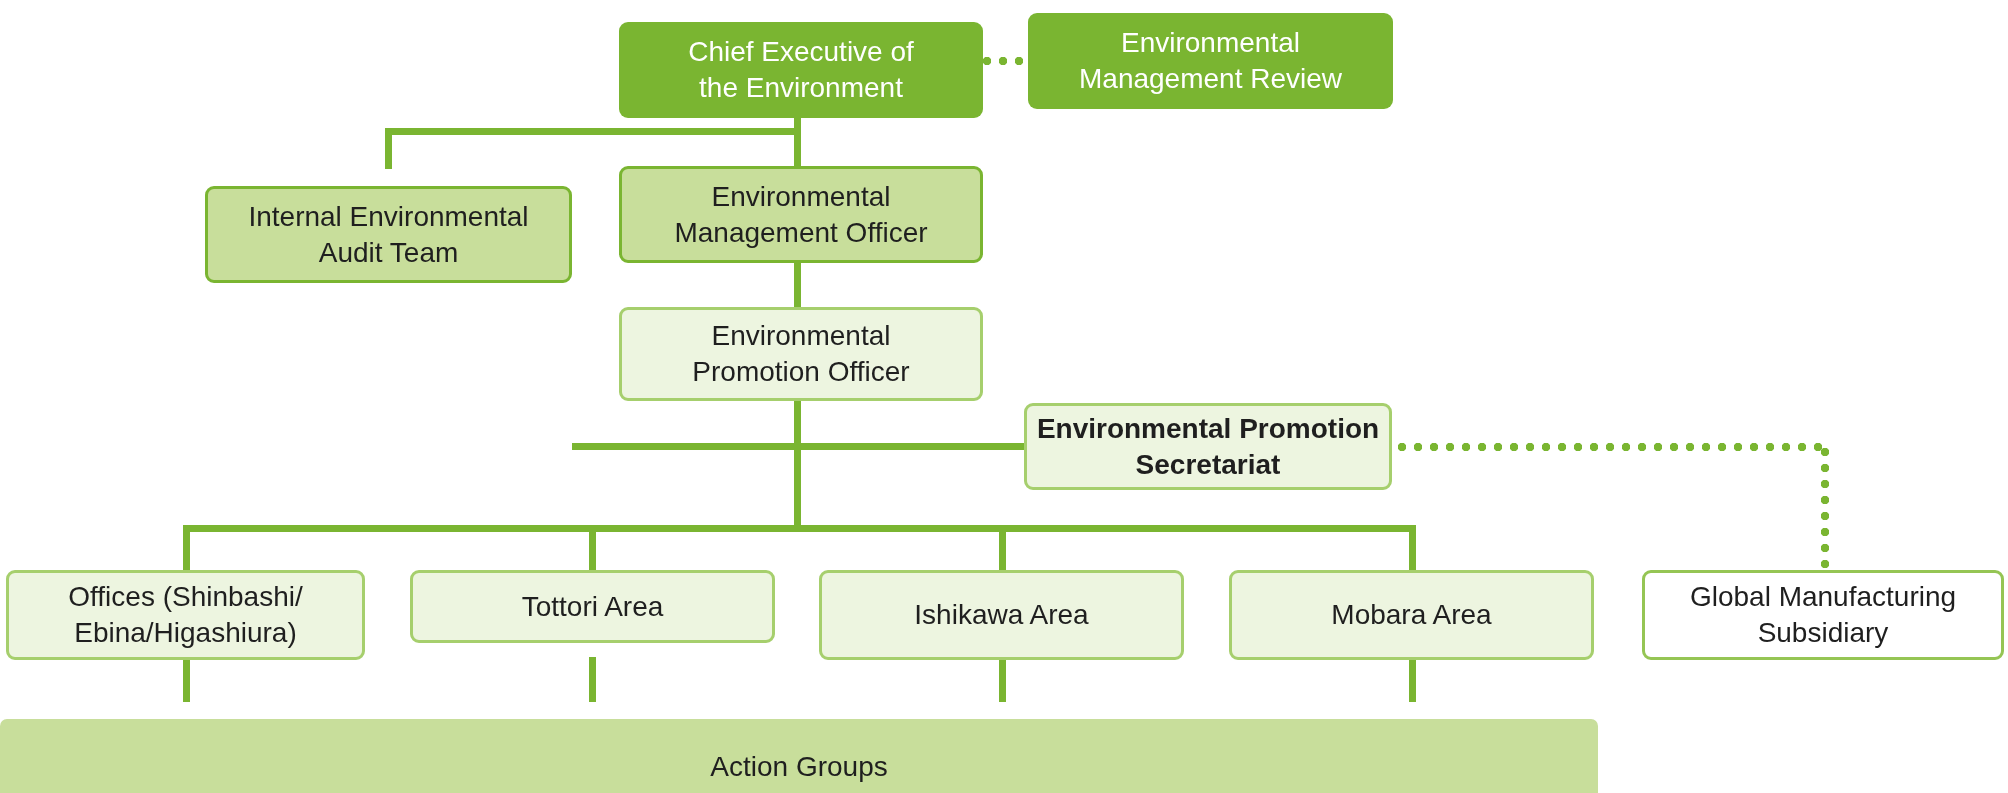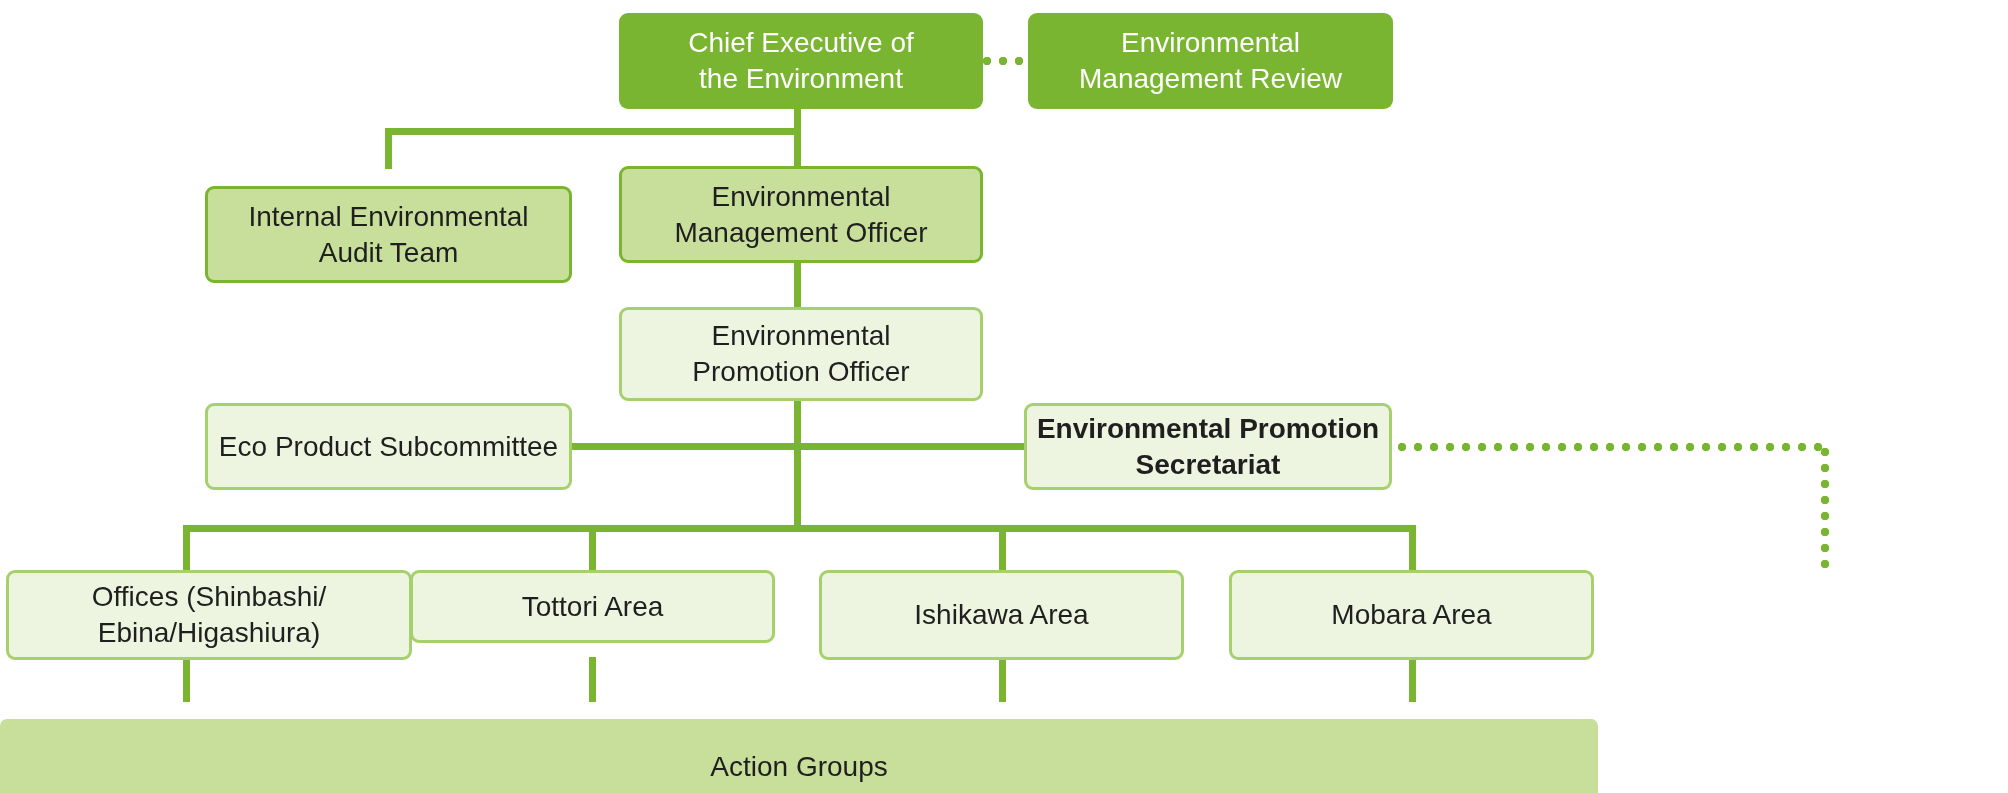--- a/index.html
+++ b/index.html
@@ -98,21 +98,21 @@
   <div class="line" style="left:1409px;top:525px;width:7px;height:48px;"></div>
   <div class="line" style="left:183px;top:657px;width:7px;height:45px;"></div>
   <div class="line" style="left:589px;top:657px;width:7px;height:45px;"></div>
   <div class="line" style="left:999px;top:657px;width:7px;height:45px;"></div>
   <div class="line" style="left:1409px;top:657px;width:7px;height:45px;"></div>
 
   <div class="dot-h" style="left:979px;top:56px;width:52px;height:10px;"></div>
   <div class="dot-h" style="left:1394px;top:442px;width:436px;height:10px;"></div>
   <div class="dot-v" style="left:1820px;top:444px;width:10px;height:126px;"></div>
 
-  <div class="node dark" style="left:619px;top:13px;width:364px;height:96px;">
+  <div class="node dark" style="left:619px;top:22px;width:364px;height:96px;">
     <span class="node-label">Chief Executive of
 the Environment</span>
   </div>
 
   <div class="node dark" style="left:1028px;top:13px;width:365px;height:96px;">
     <span class="node-label">Environmental
 Management Review</span>
   </div>
 
   <div class="node mid" style="left:205px;top:166px;width:367px;height:97px;margin-top:20px;">
@@ -123,44 +123,45 @@
   <div class="node mid" style="left:619px;top:166px;width:364px;height:97px;">
     <span class="node-label">Environmental
 Management Officer</span>
   </div>
 
   <div class="node light" style="left:619px;top:307px;width:364px;height:94px;">
     <span class="node-label">Environmental
 Promotion Officer</span>
   </div>
 
-  <div class="node light" style="left:205px;top:403px;width:367px;height:87px;">
-    <span class="node-label">Eco Product Subcommittee</span>
-  </div>
 
   <div class="node light" style="left:1024px;top:403px;width:368px;height:87px;font-weight:bold;">
     <span class="node-label">Environmental Promotion
 Secretariat</span>
   </div>
 
-  <div class="node light" style="left:6px;top:570px;width:406px;height:90px;">
+  <div class="node light" style="left:6px;top:570px;width:359px;height:90px;">
     <span class="node-label">Offices (Shinbashi/
 Ebina/Higashiura)</span>
   </div>
 
   <div class="node light" style="left:410px;top:570px;width:365px;height:73px;">
     <span class="node-label">Tottori Area</span>
   </div>
 
   <div class="node light" style="left:1229px;top:570px;width:365px;height:90px;">
     <span class="node-label">Mobara Area</span>
   </div>
 
   <div class="node light" style="left:819px;top:570px;width:365px;height:90px;">
     <span class="node-label">Ishikawa Area</span>
   </div>
 
+  <div class="node whitebox" style="left:1642px;top:570px;width:362px;height:90px;">
+    <span class="node-label">Global Manufacturing
+Subsidiary</span>
+  </div>
 
   <div class="node action" style="left:0px;top:698px;width:1598px;height:95px;">
     <span class="node-label">Action Groups</span>
   </div>
 
 </div>
 
 </body></html>

